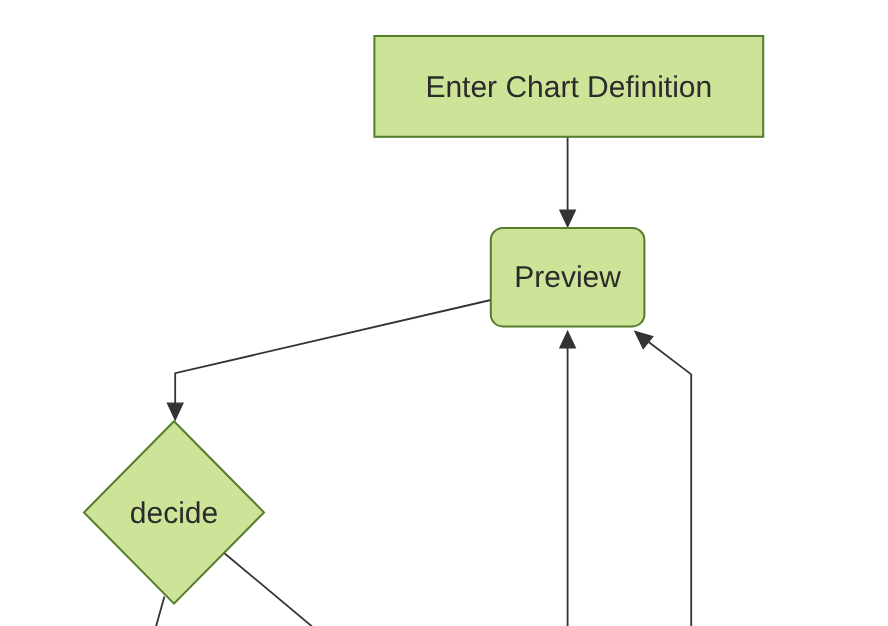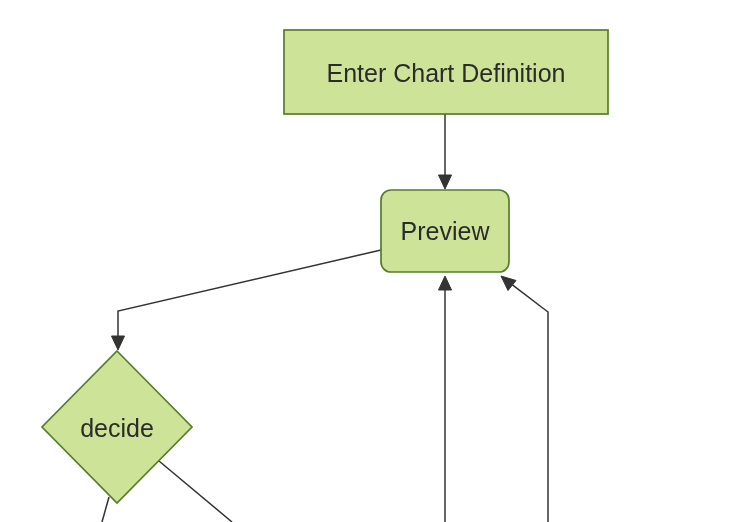--- a/index.html
+++ b/index.html
@@ -8,20 +8,21 @@
     background: var(--background, #ffffff);
     width: 740px;
     height: 522px;
     overflow: hidden;
   }
   #stage {
     position: relative;
     width: 632px;
     height: 522px;
     background: var(--background, #ffffff);
+    padding-left: 28px;
   }
   svg { display: block; }
   .node-shape {
     fill: var(--node-fill, #cde498);
     stroke: var(--node-border, #567d2b);
     stroke-width: 1.7;
   }
   .edge-line {
     stroke: var(--edge-line, #333333);
     stroke-width: 1.5;

